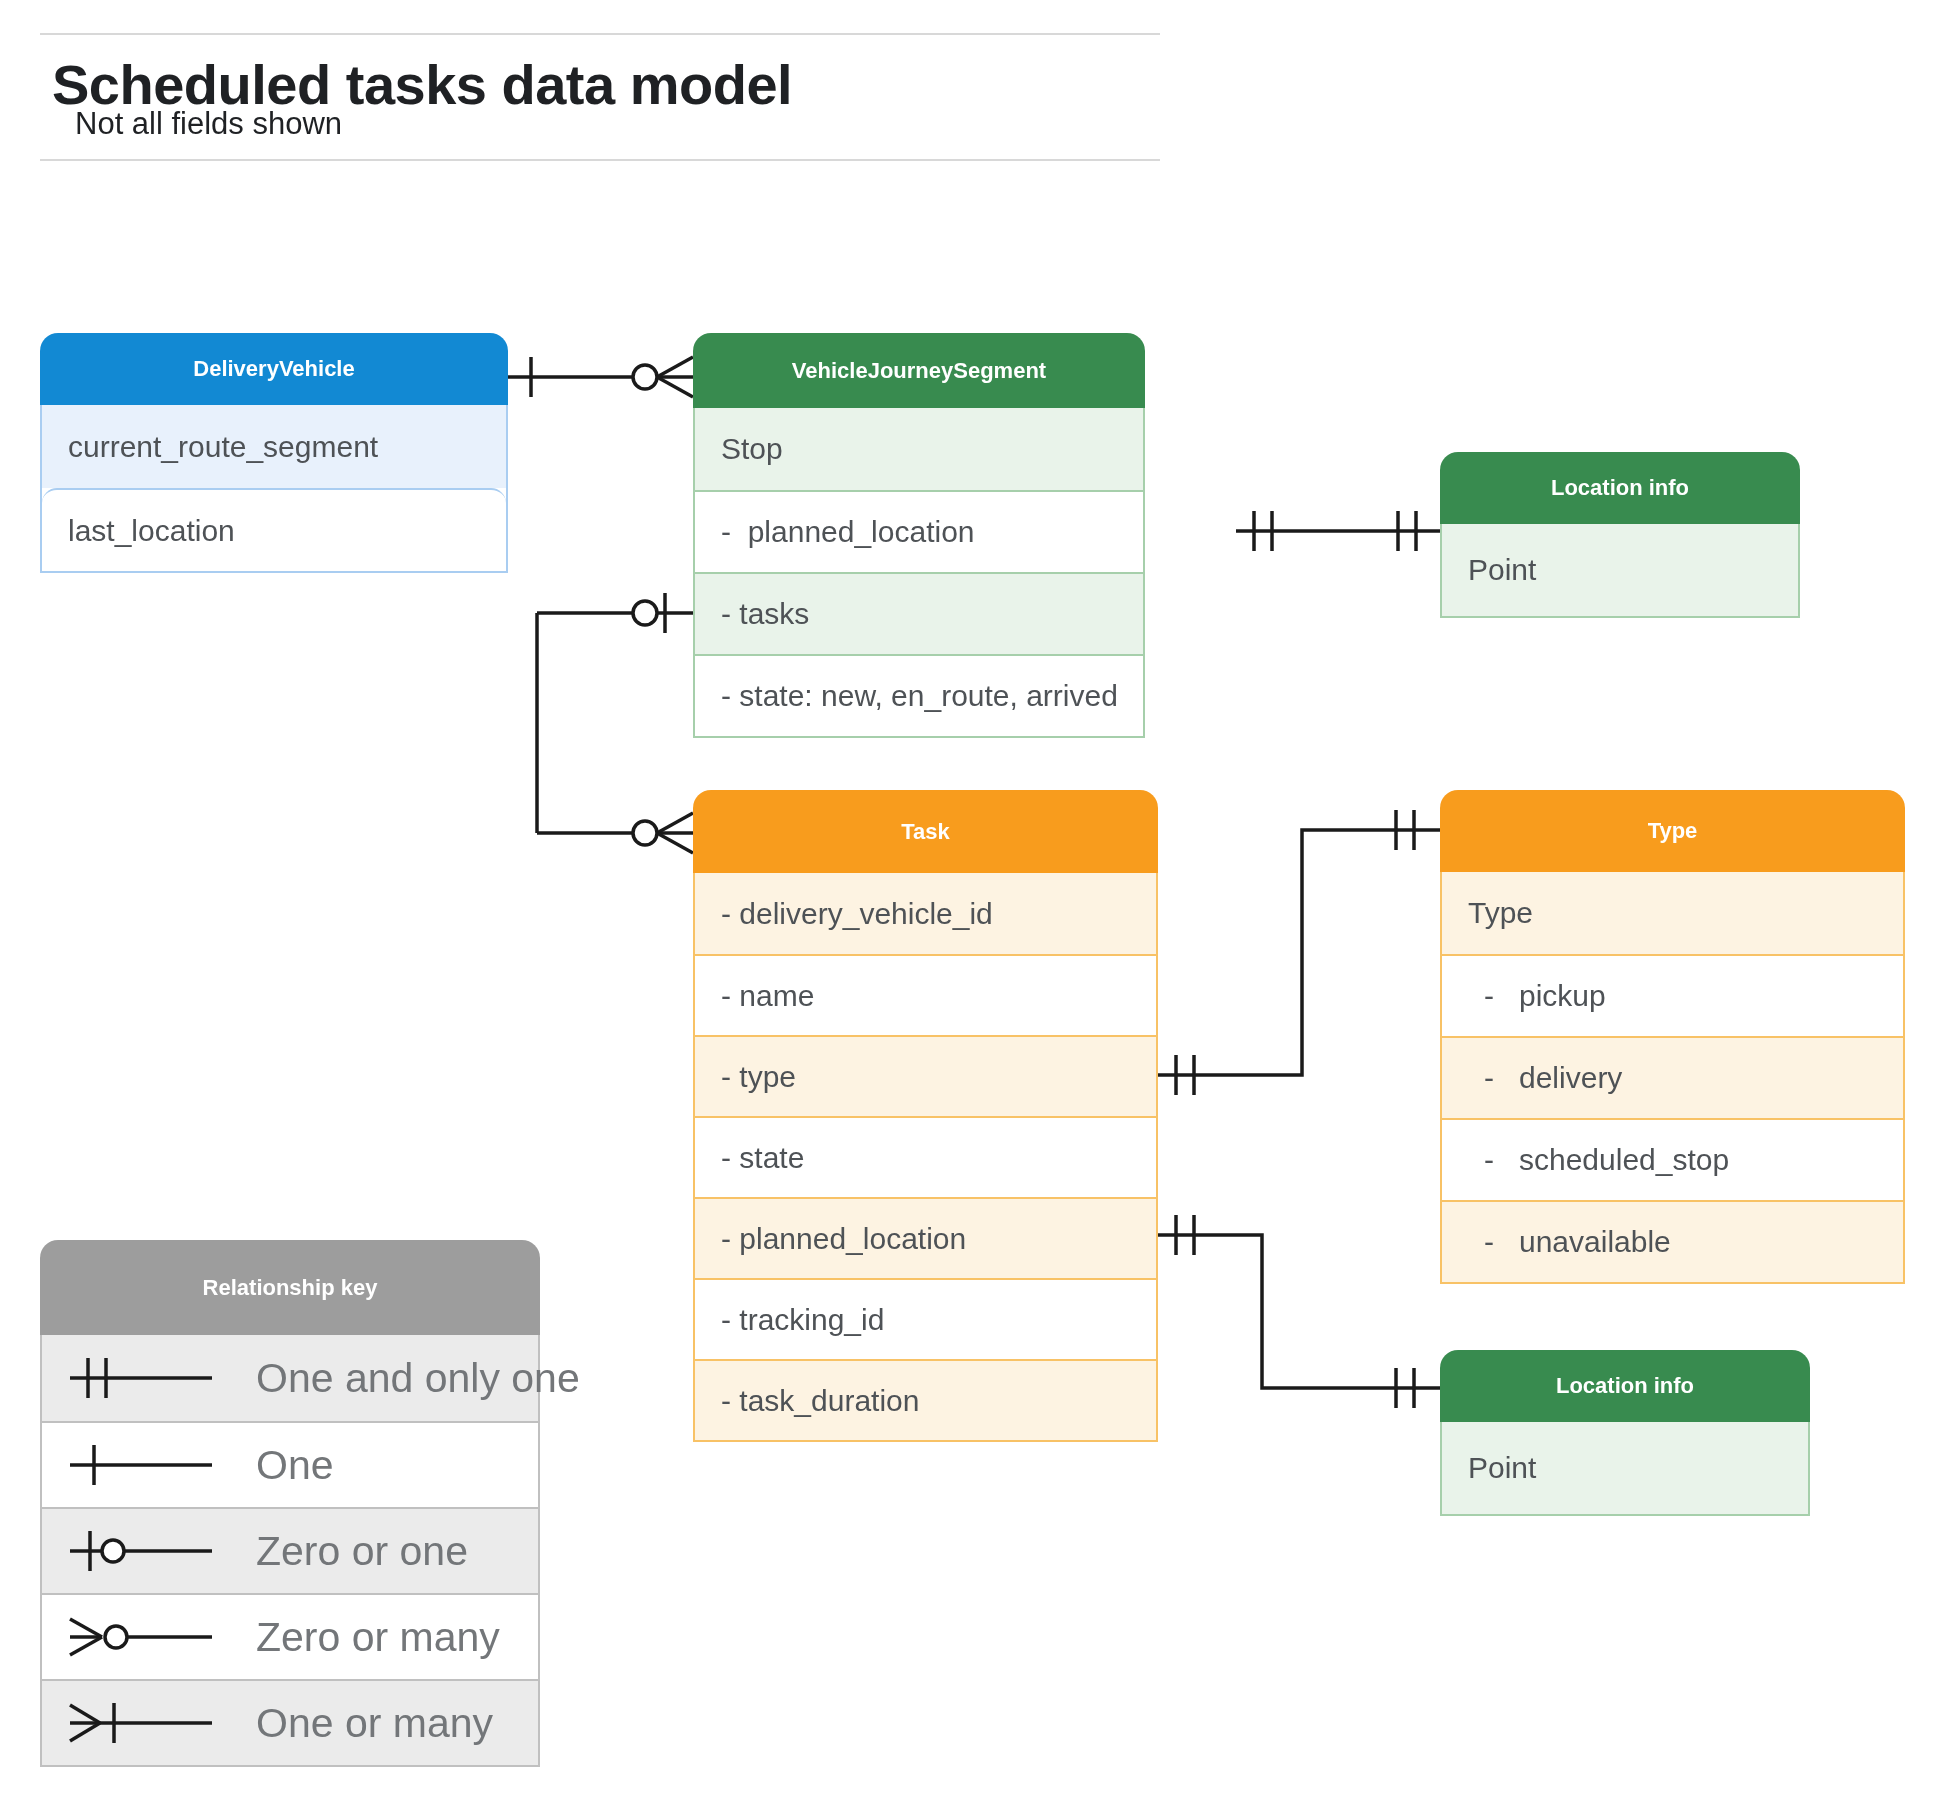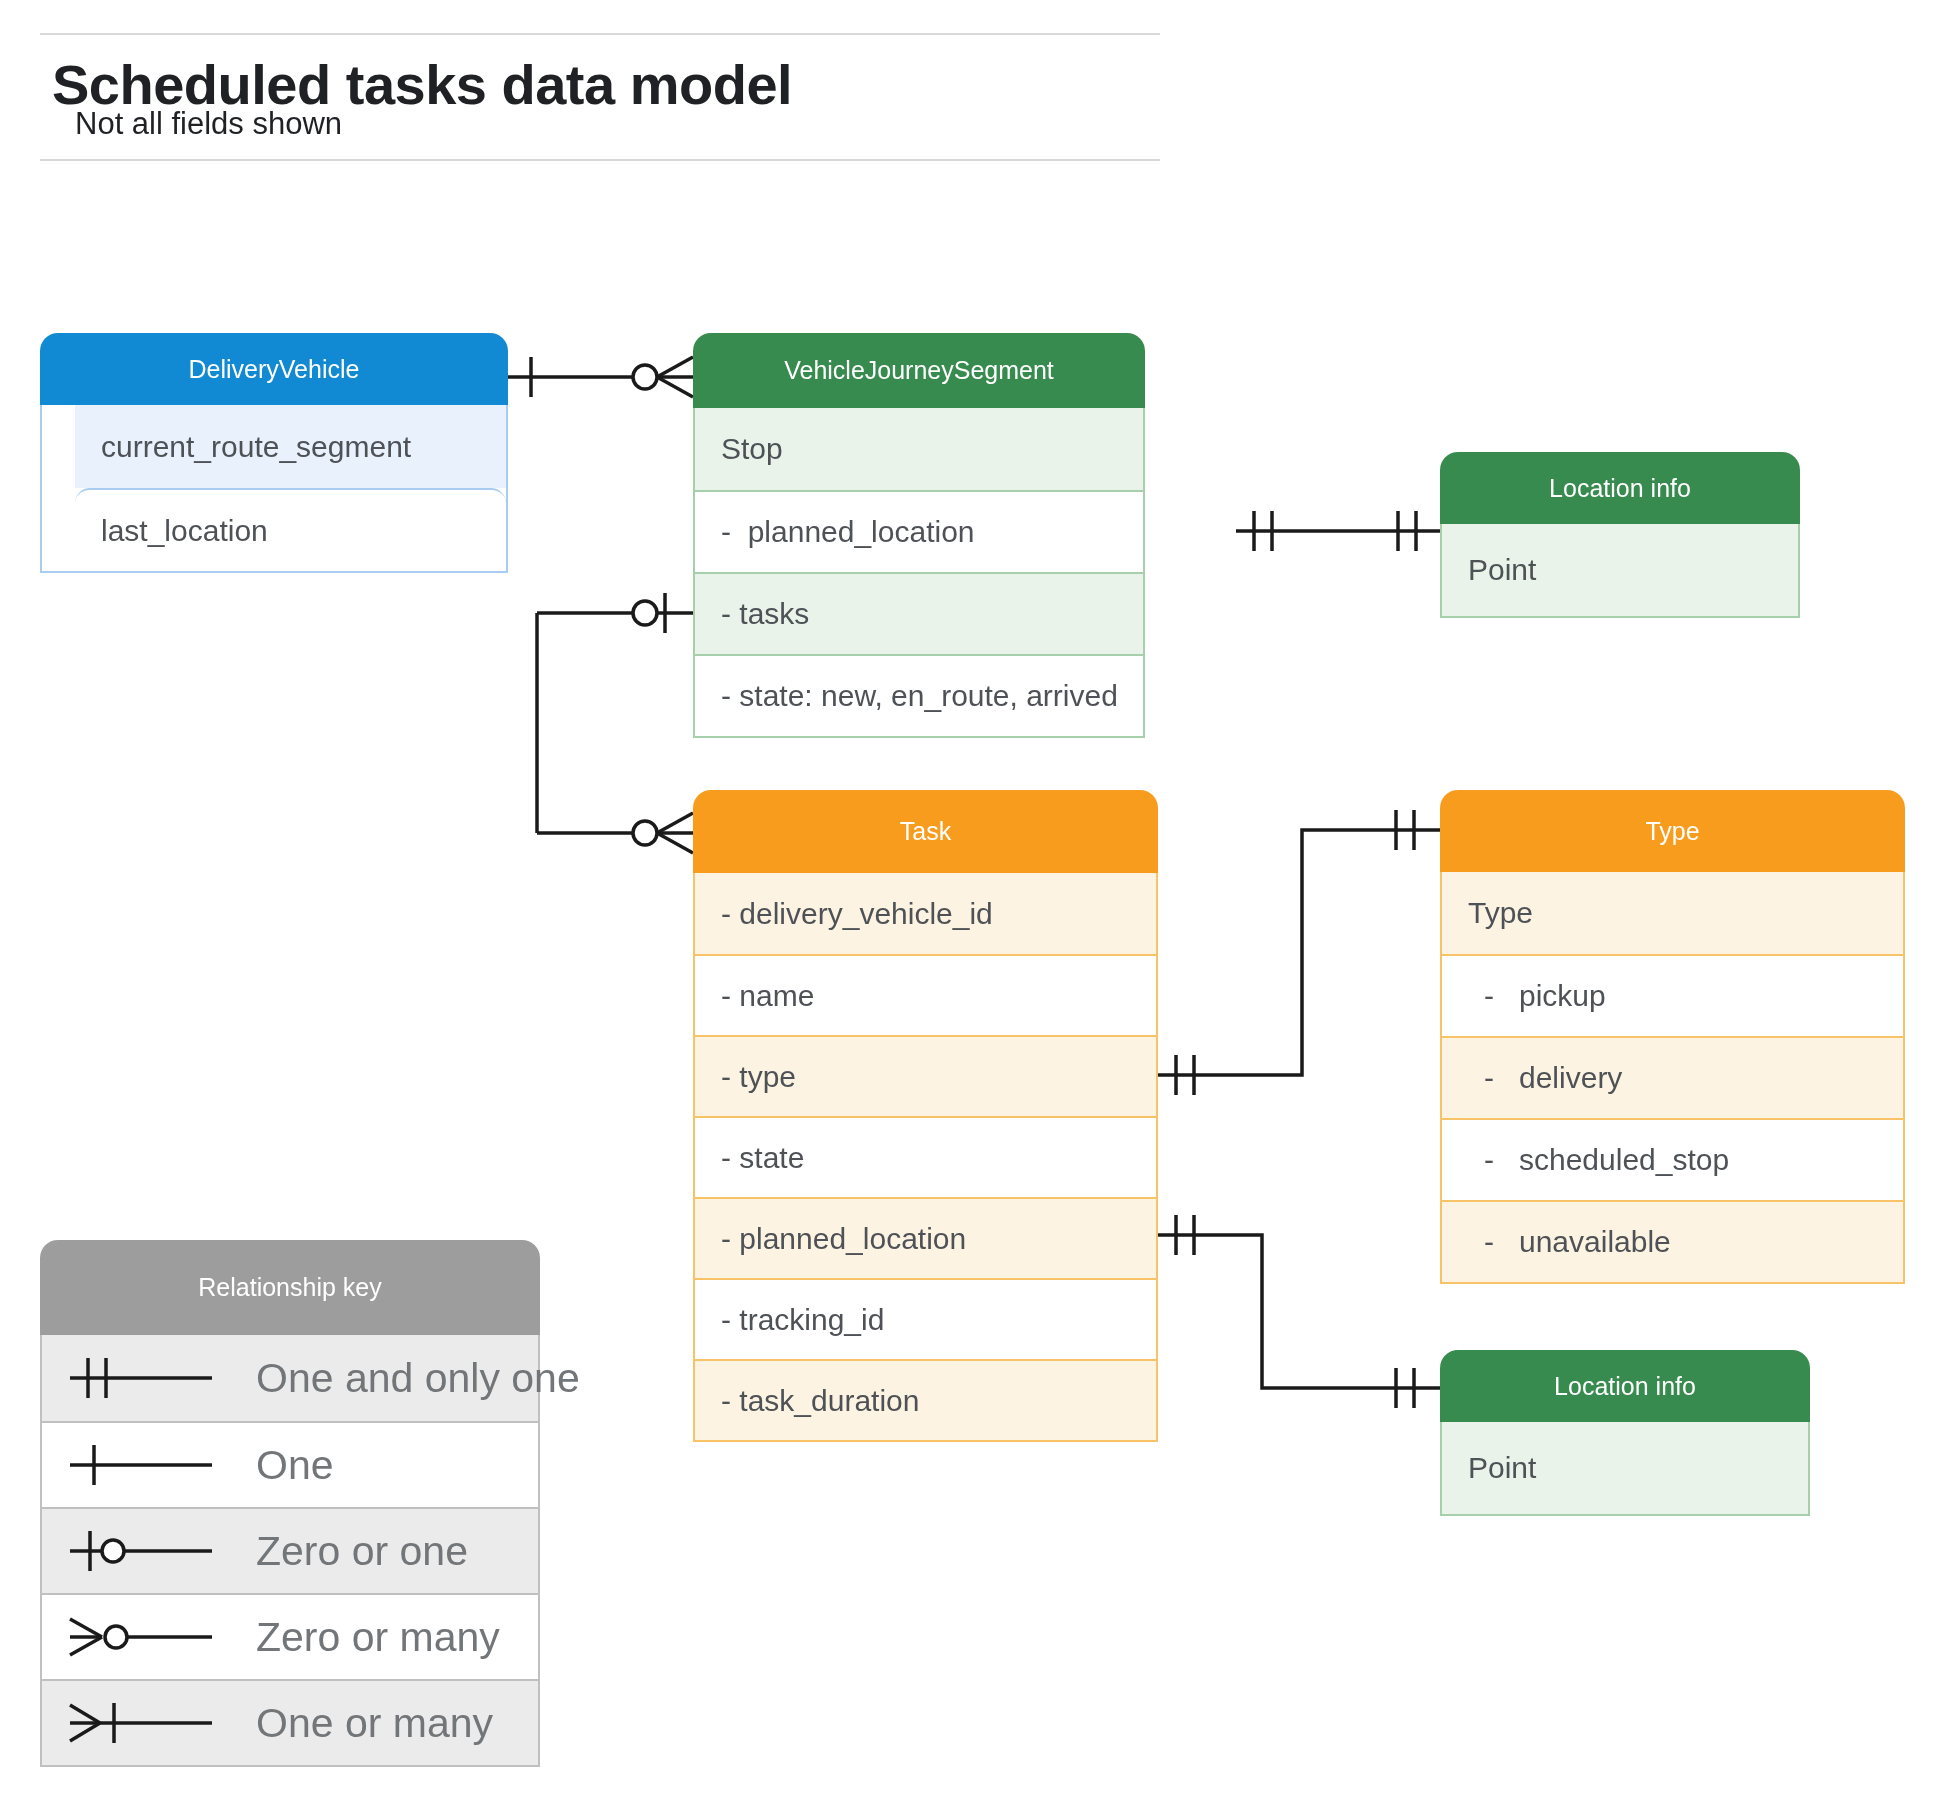--- a/index.html
+++ b/index.html
@@ -26,34 +26,34 @@
   
   svg.wires { position:absolute; left:0; top:0; z-index:1; }
   .cline { stroke:var(--connector,#1a1a1a); stroke-width:3.5; fill:none; }
   .cdot  { stroke:var(--connector,#1a1a1a); stroke-width:3.5; fill:#ffffff; }
 
   
   .entity { position:absolute; z-index:2; }
   .entity .hd {
     height:var(--hh,72px);
     border-radius:18px 18px 0 0;
-    color:#ffffff; font-weight:normal; font-size:25px;
+    color:#ffffff; font-weight:bold; font-size:22px;
     display:flex; align-items:center; justify-content:center;
   }
   .entity .bd { background:#ffffff; border:2px solid #ccc; border-top:none; }
   .entity .row {
     height:var(--rh,82px);
     display:flex; align-items:center;
     padding-left:26px; font-size:30px; color:var(--text,#4e5256);
     white-space:pre;
   }
   .entity .row + .row { border-top:2px solid transparent; }
 
   .blue   .hd { background:var(--blue,#1289d3); }
-  .blue   .bd { border-color:var(--blue-border,#a9cdf1);padding-left:33px; }
+  .blue   .bd { border-color:var(--blue-border,#a9cdf1); }
   .blue   .row + .row { border-top-color:var(--blue-border,#a9cdf1);border-radius:15px; }
   .blue   .row.shade { background:var(--blue-tint,#e8f1fc); }
 
   .green  .hd { background:var(--green,#388b4f); }
   .green  .bd { border-color:var(--green-border,#a6cfab); }
   .green  .row + .row { border-top-color:var(--green-border,#a6cfab); }
   .green  .row.shade { background:var(--green-tint,#e9f3ea); }
 
   .orange .hd { background:var(--orange,#f89c1d); }
   .orange .bd { border-color:var(--orange-border,#f8c266); }

